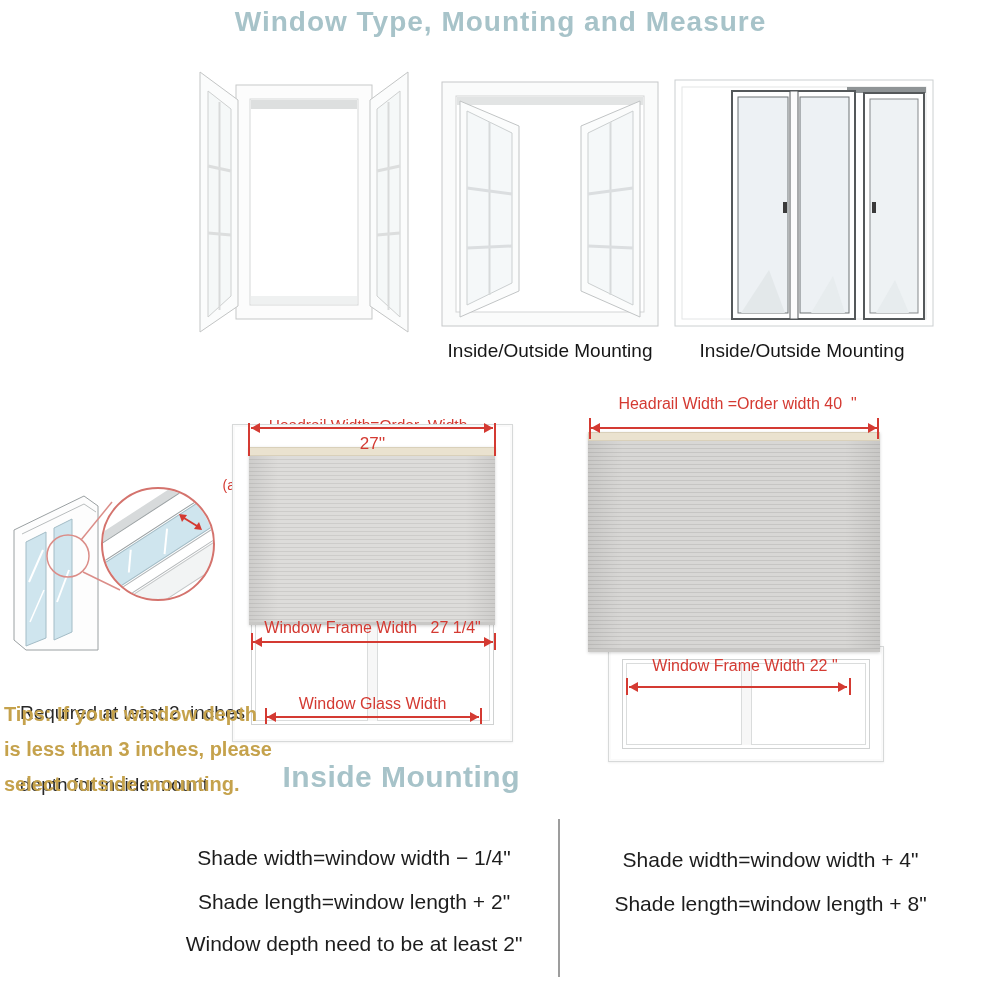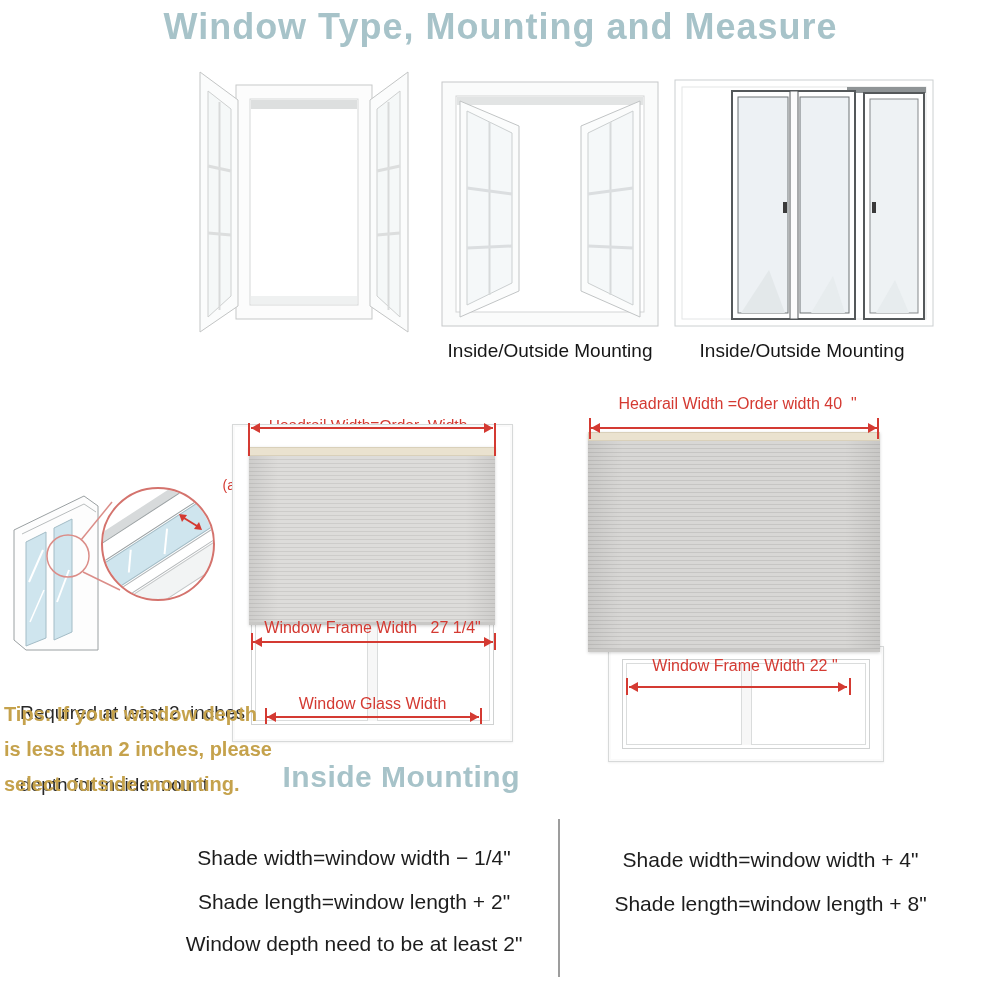--- a/index.html
+++ b/index.html
@@ -5,21 +5,21 @@
   :root{
     --accent-blue:#a7c3c9;
     --dimension-red:#d43a32;
     --tips-gold:#c5a24c;
   }
   *{margin:0;padding:0;box-sizing:border-box;}
   body{background:#fff;}
   #canvas{position:relative;width:1001px;height:1000px;background:#fff;
           font-family:"Liberation Sans",sans-serif;overflow:hidden;}
   .abs{position:absolute;}
-  #title{top:6px;left:0;width:100%;text-align:center;font-size:36px;font-weight:bold;
+  #title{top:6px;left:0;width:100%;text-align:center;font-size:28px;font-weight:bold;
          color:var(--accent-blue);letter-spacing:1px;}
   .fig{position:absolute;}
   .fig svg{display:block;width:100%;height:100%;}
   .caption{font-size:19px;color:#161616;text-align:center;}
   .redlabel{color:var(--dimension-red);text-align:center;white-space:pre;line-height:1.32;}
   .harrow{position:absolute;height:2px;background:var(--dimension-red);}
   .harrow:before{content:"";position:absolute;left:0;top:-4px;width:0;height:0;
      border:5px solid transparent;border-left:0;border-right:9px solid var(--dimension-red);}
   .harrow:after{content:"";position:absolute;right:0;top:-4px;width:0;height:0;
      border:5px solid transparent;border-right:0;border-left:9px solid var(--dimension-red);}
@@ -134,20 +134,21 @@
   </div>
 
   <div class="shade" style="left:249px;top:447px;width:246px;height:178px">
     <div class="headrail"></div>
     <div class="shade-body"></div>
   </div>
 
   <div class="vtick" style="left:248px;top:423px;height:33px"></div>
   <div class="vtick" style="left:494px;top:423px;height:33px"></div>
   <div class="harrow" style="left:251px;top:427px;width:242px"></div>
+  <div class="abs redlabel" style="left:232px;top:433px;width:281px;font-size:17px">27''</div>
 
   <div class="abs redlabel" style="left:228px;top:617px;width:289px;font-size:16px">Window Frame Width   27 1/4"</div>
   <div class="vtick" style="left:251px;top:633px;height:17px"></div>
   <div class="vtick" style="left:494px;top:633px;height:17px"></div>
   <div class="harrow" style="left:253px;top:641px;width:240px"></div>
 
   <div class="abs redlabel" style="left:228px;top:693px;width:289px;font-size:16px">Window Glass Width</div>
   <div class="vtick" style="left:265px;top:708px;height:16px"></div>
   <div class="vtick" style="left:480px;top:708px;height:16px"></div>
   <div class="harrow" style="left:267px;top:716px;width:212px"></div>
@@ -209,21 +210,21 @@
       <circle cx="150" cy="62" r="56" fill="none" stroke="#d4736d" stroke-width="2"></circle>
     </svg>
   </div>
 
   <div class="black-note" style="left:20px;top:653px;width:212px">
     <div>Required at least 2  inches</div>
     <div>depth for inside mount</div>
   </div>
 
   <div class="gold-line" style="left:4px;top:703px;width:232px">Tips: If your window depth</div>
-  <div class="gold-line" style="left:4px;top:738px;width:232px">is less than 2 inches, please</div>
+  <div class="gold-line" style="left:4px;top:738px;width:232px">is less than 3 inches, please</div>
   <div class="gold-line" style="left:4px;top:773px;width:232px">select outside mounting.</div>
 
   <div class="blue-label" style="left:230px;top:760px;width:290px">Inside Mounting</div>
 
   <div id="divider" style="left:558px;top:819px;width:2px;height:158px"></div>
 
   <div class="formula" style="left:152px;top:846px;width:404px">Shade width=window width − 1/4"</div>
   <div class="formula" style="left:152px;top:890px;width:404px">Shade length=window length + 2"</div>
   <div class="formula" style="left:152px;top:932px;width:404px">Window depth need to be at least 2"</div>
 

